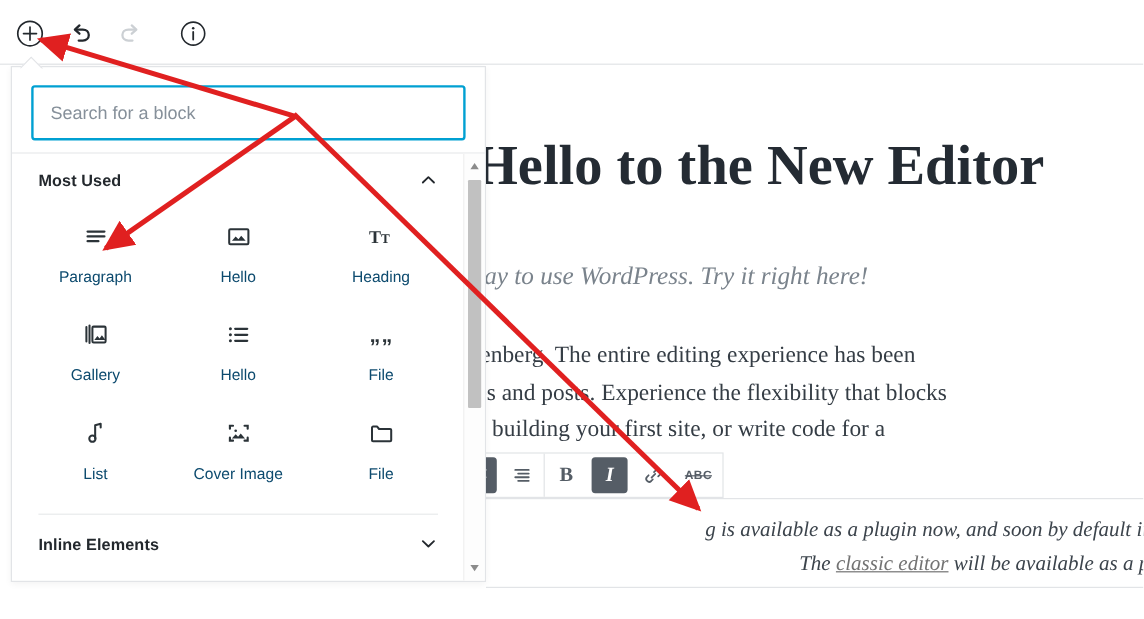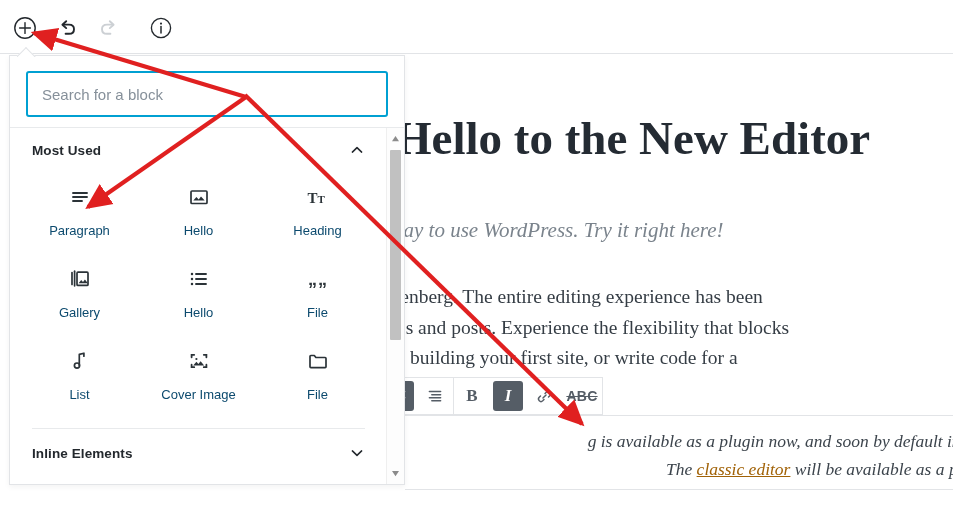--- a/index.html
+++ b/index.html
@@ -106,33 +106,33 @@
     border:1px solid #e2e4e7;box-sizing:border-box;
   }
   .fmt-group{display:flex;align-items:stretch;border-right:1px solid #e2e4e7;}
   .fmt-group:last-child{border-right:none;}
   .fmt-btn{
     width:36px;display:flex;align-items:center;justify-content:center;cursor:pointer;color:#555d66;
   }
   .fmt-btn.on{background:#555d66;color:#fff;border-radius:3px;margin:3px;width:30px;}
   .fmt-btn .bi{font-family:"Liberation Serif", serif;font-size:17px;font-weight:bold;}
   .fmt-btn .ii{font-family:"Liberation Serif", serif;font-size:17px;font-weight:bold;font-style:italic;}
-  .fmt-btn .si{font-family:"Liberation Sans", sans-serif;font-size:14px;font-weight:bold;text-decoration:line-through;letter-spacing:.3px;}
+  .fmt-btn .si{font-family:"Liberation Sans", sans-serif;font-size:10px;font-weight:bold;text-decoration:line-through;letter-spacing:.3px;}
 
   
   .selblock{
     position:absolute;left:-25px;top:360px;width:972px;height:75px;
     border:1px solid #e2e4e7;box-sizing:border-box;background:#fff;
   }
   .selblock .line{
     text-align:center;font-family:"Liberation Serif", serif;font-style:italic;
     font-size:17.5px;color:#3c444c;line-height:1.62;
   }
   .selblock .l1{margin-top:11px;}
-  .cl-link{color:#a16207;text-decoration:underline;cursor:pointer;}
+  .cl-link{color:#737373;text-decoration:underline;cursor:pointer;}
 
   
   .anno{position:absolute;left:0;top:0;width:953px;height:516px;pointer-events:none;z-index:40;}
 </style>
 </head>
 <body>
 
 <div class="stage">
 
   <div class="topbar">

